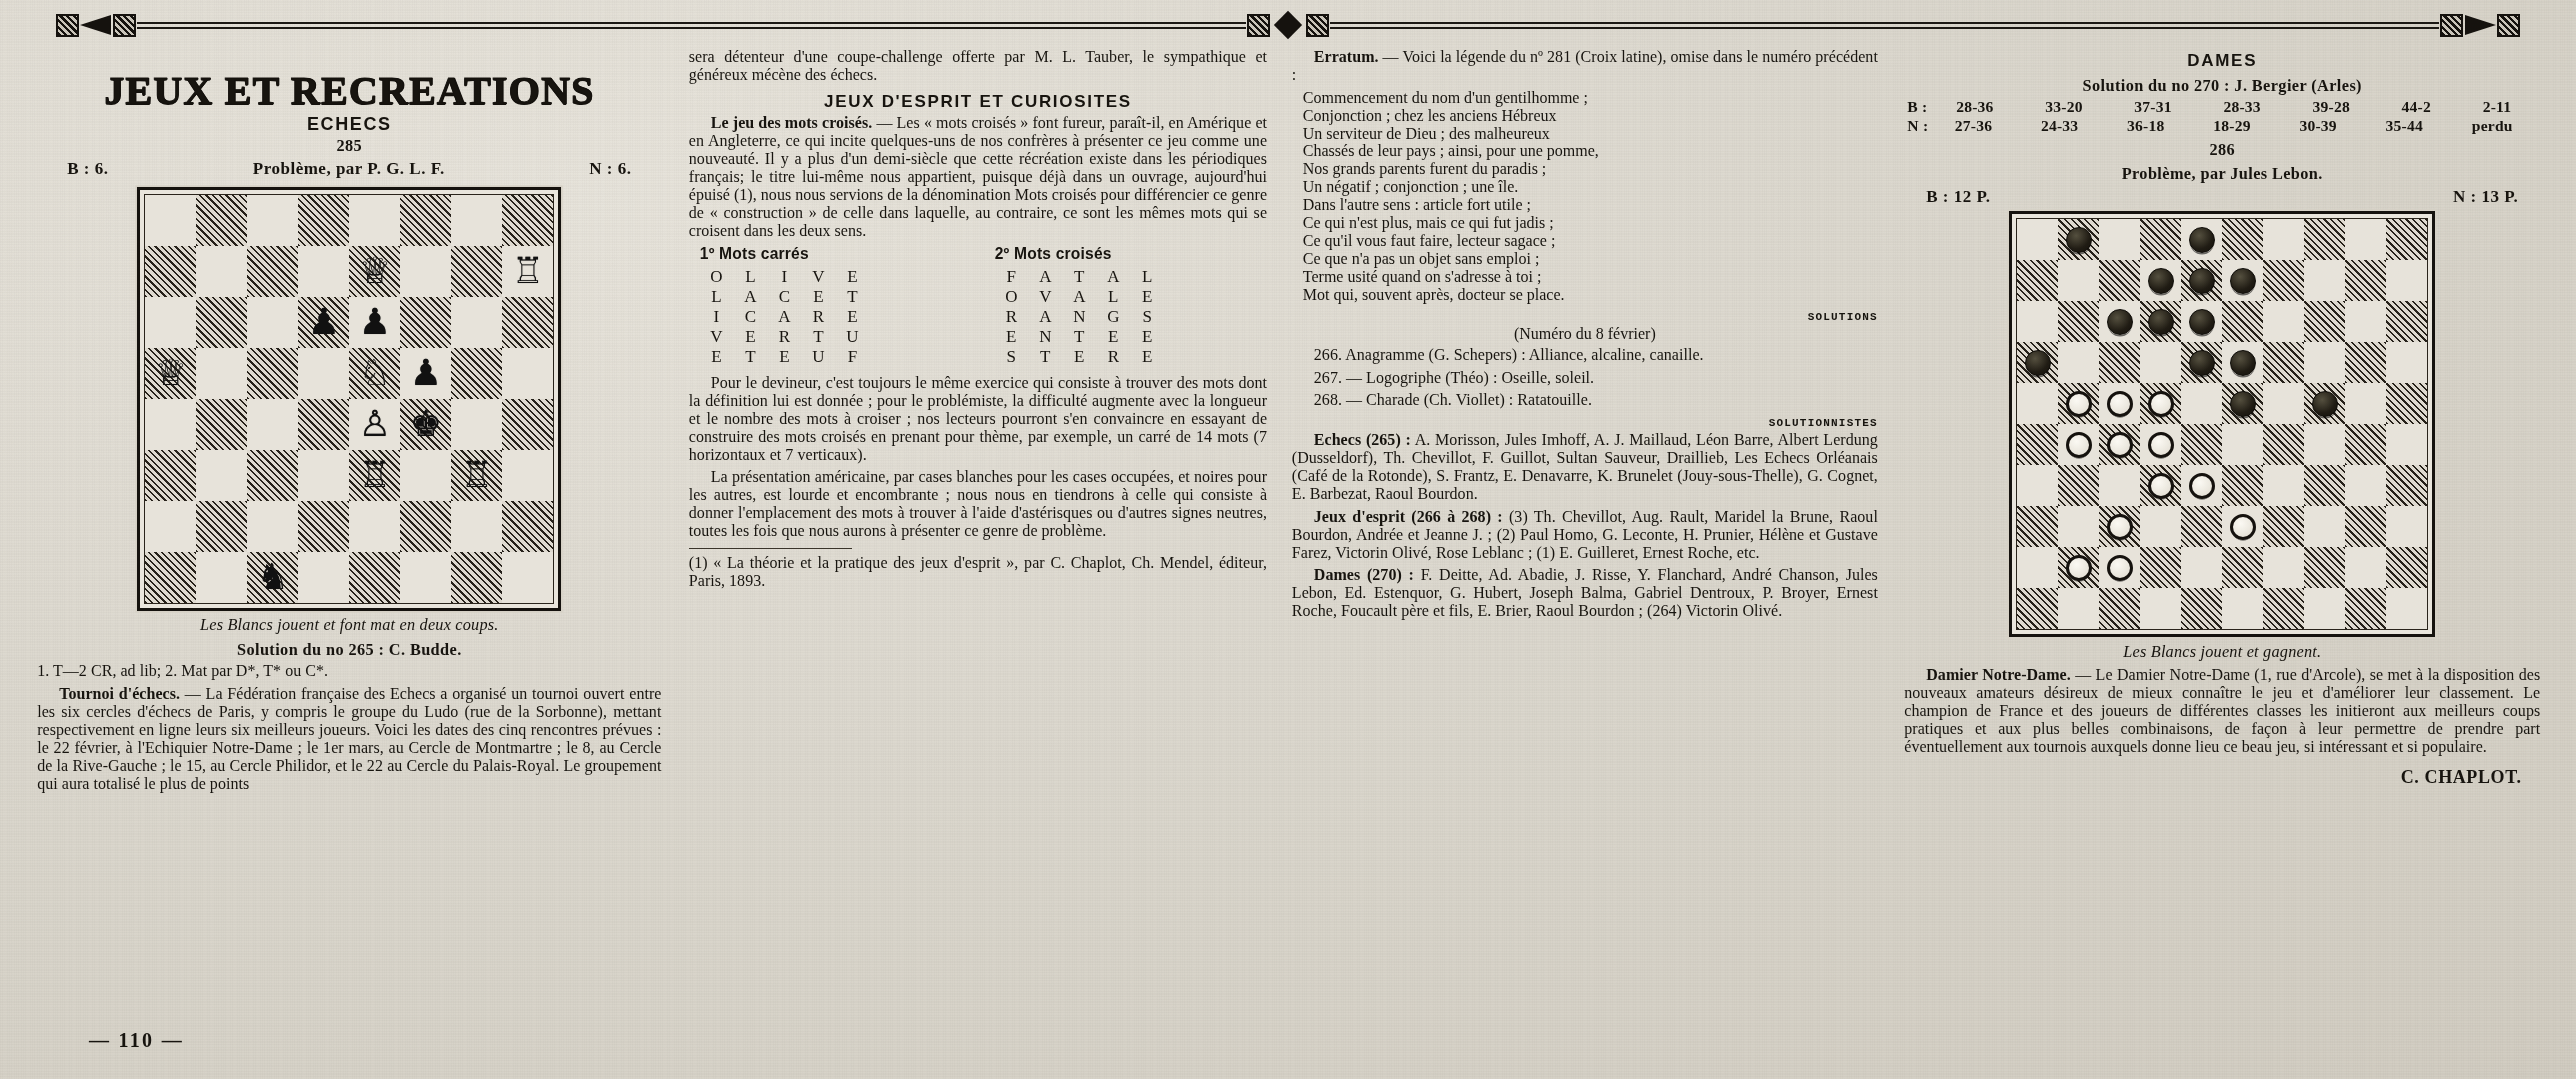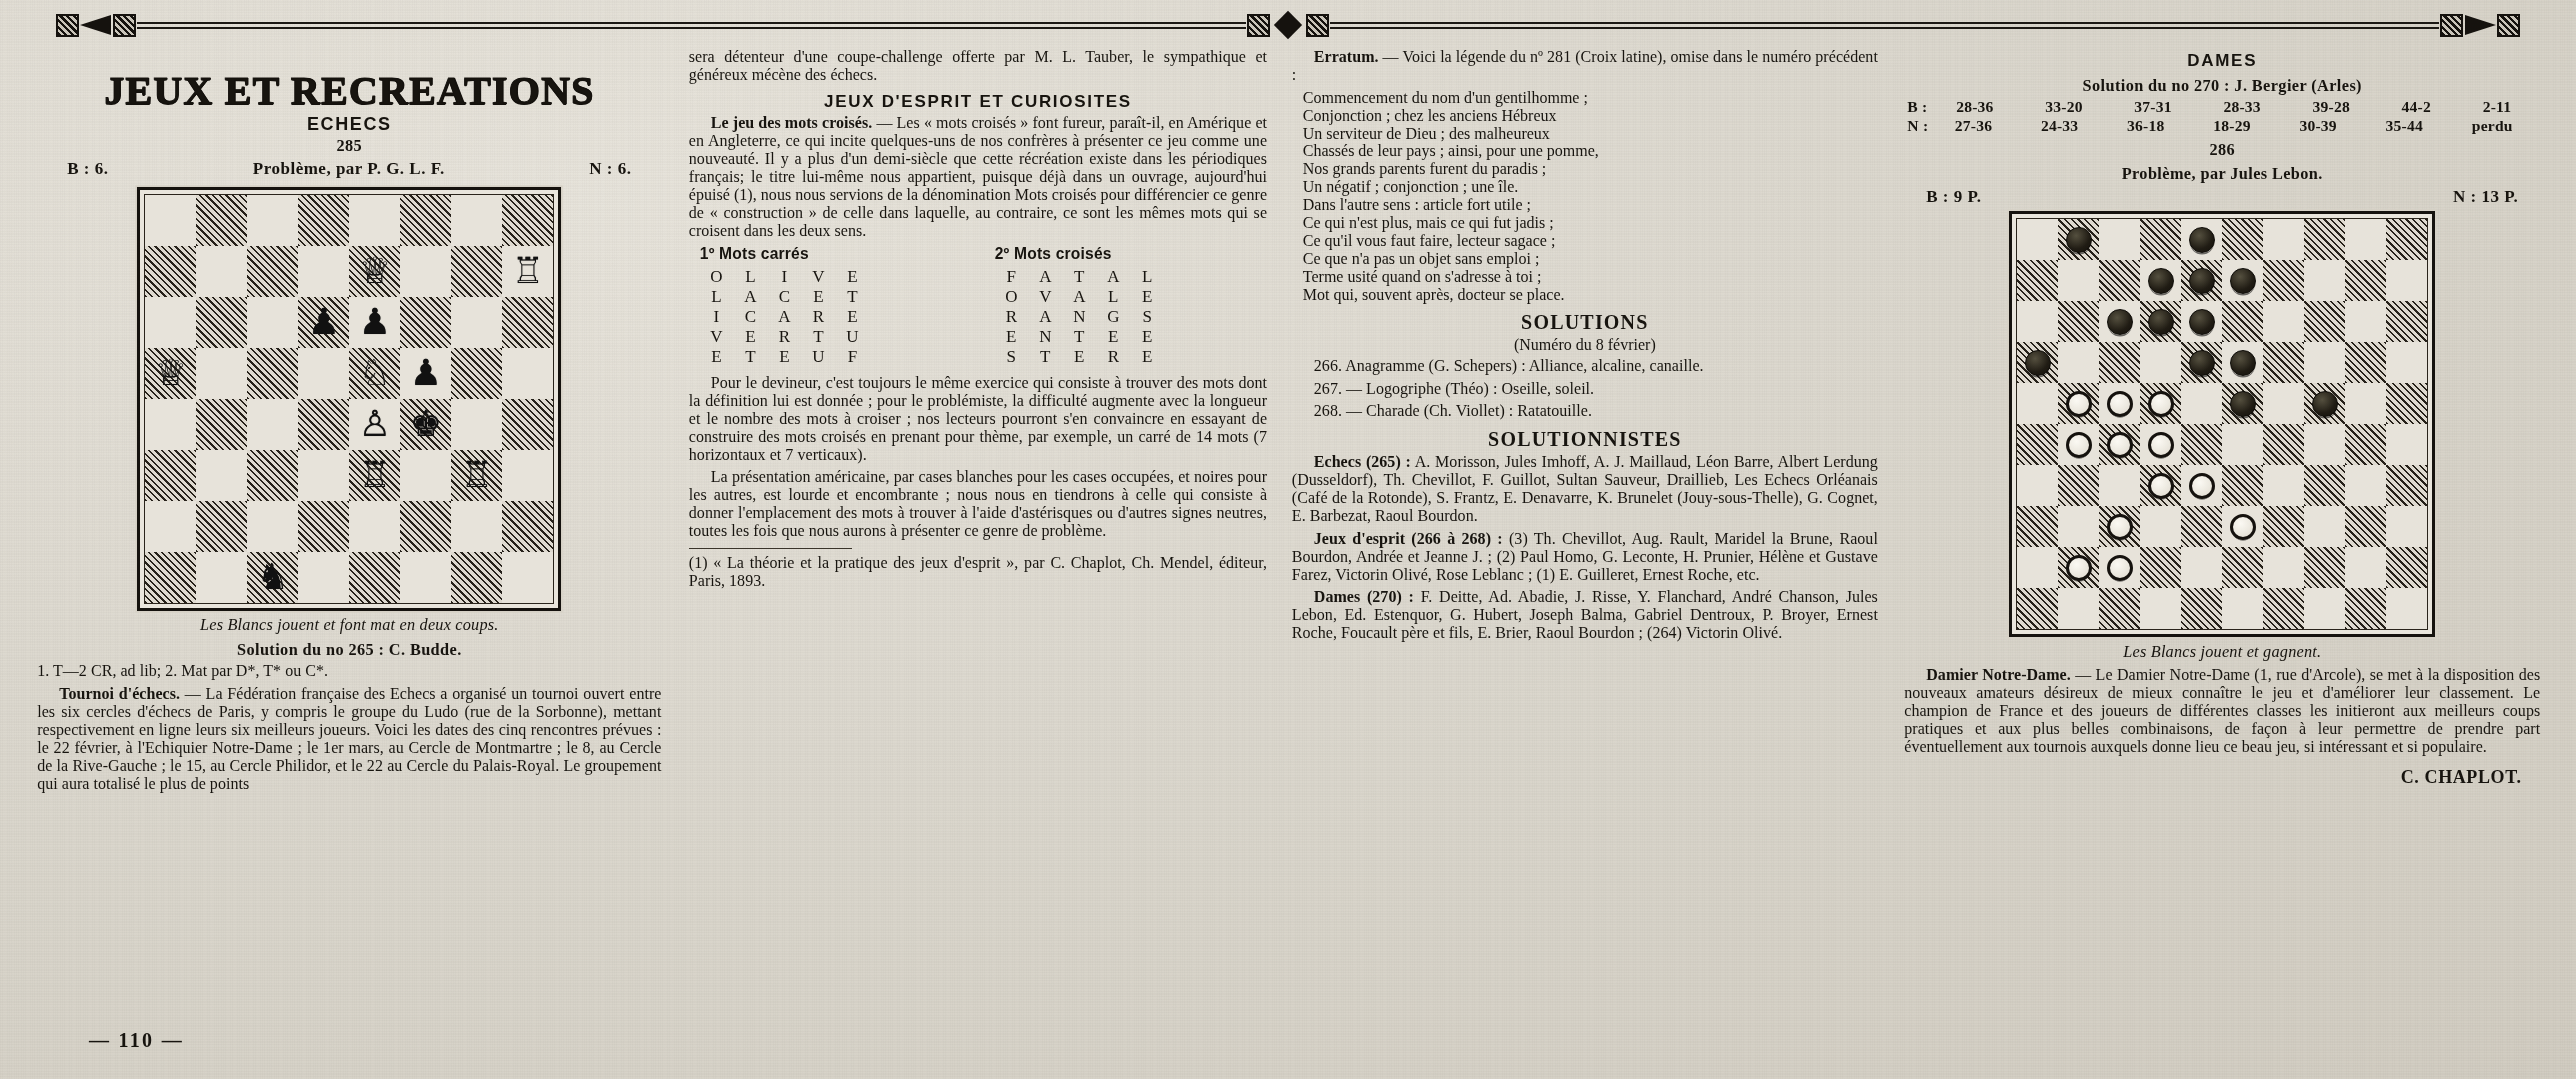--- a/index.html
+++ b/index.html
@@ -117,22 +117,22 @@
   .wordrow{display:flex;justify-content:flex-start;padding-left:11px;}
   .wordrow .ltr{width:34px;text-align:center;font-size:17px;letter-spacing:0.8px;
      font-family:"Liberation Serif",serif;}
   .errata-list{margin:0 0 4.7px;}
   .errata-list div{font-size:16px;line-height:1.12;padding-left:11px;}
 
   .footnote-rule{border:0;border-top:1.6px solid #3a342a;width:163px;margin:7.8px 0 4.7px 0;}
   .sig{text-align:right;font-weight:700;font-size:18px;letter-spacing:0.6px;margin-top:11px;
       padding-right:18.7px;}
   .pagenum{position:absolute;left:58px;bottom:7.8px;font-size:20px;font-weight:700;letter-spacing:2.3px;}
-  .solhead{font-family:Liberation Serif, serif;font-weight:700;font-size:20px;
-     letter-spacing:1.2px;text-align:center;margin:7.8px 0 1.6px;}
+  .solhead{font-family:Liberation Mono, monospace;font-weight:700;font-size:11px;
+     letter-spacing:1.2px;text-align:right;margin:7.8px 0 1.6px;}
   .sm-it{font-size:15px;}
 </style>
 </head>
 <body>
 
 <div class="paper"></div>
 
 <div class="page">
 
   <div class="ornament">
@@ -438,21 +438,21 @@
             <span>18-29</span>
             <span>30-39</span>
             <span>35-44</span>
             <span>perdu</span>
           </span>
       </div>
 
       <div class="sub-num" style="margin-top:4.7px;">286</div>
       <div class="center-h">Problème, par Jules Lebon.</div>
       <div class="bn-line" style="padding:0 22px;margin-bottom:4.7px;">
-        <span>B : 9 P.</span>
+        <span>B : 12 P.</span>
         <span>N : 13 P.</span>
       </div>
 
       <div class="board-wrap">
         <div class="board">
           <div class="grid" id="damgrid" style="grid-template-columns: repeat(10, 41px); grid-auto-rows: 41px;">
               <div class="sq light"></div>
               <div class="sq dark">
                 <div class="pc">
                   <div class="men dk"></div>

